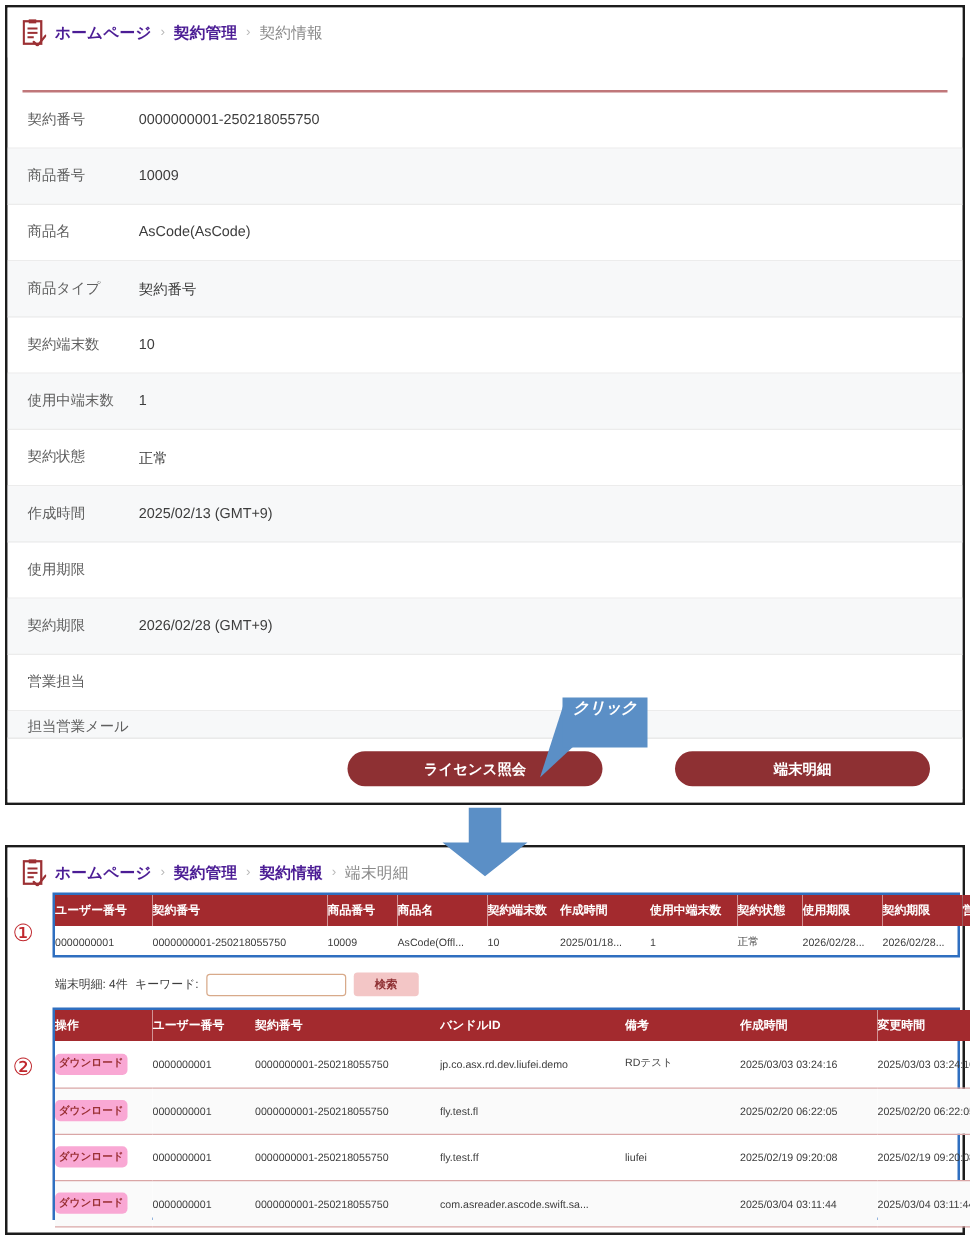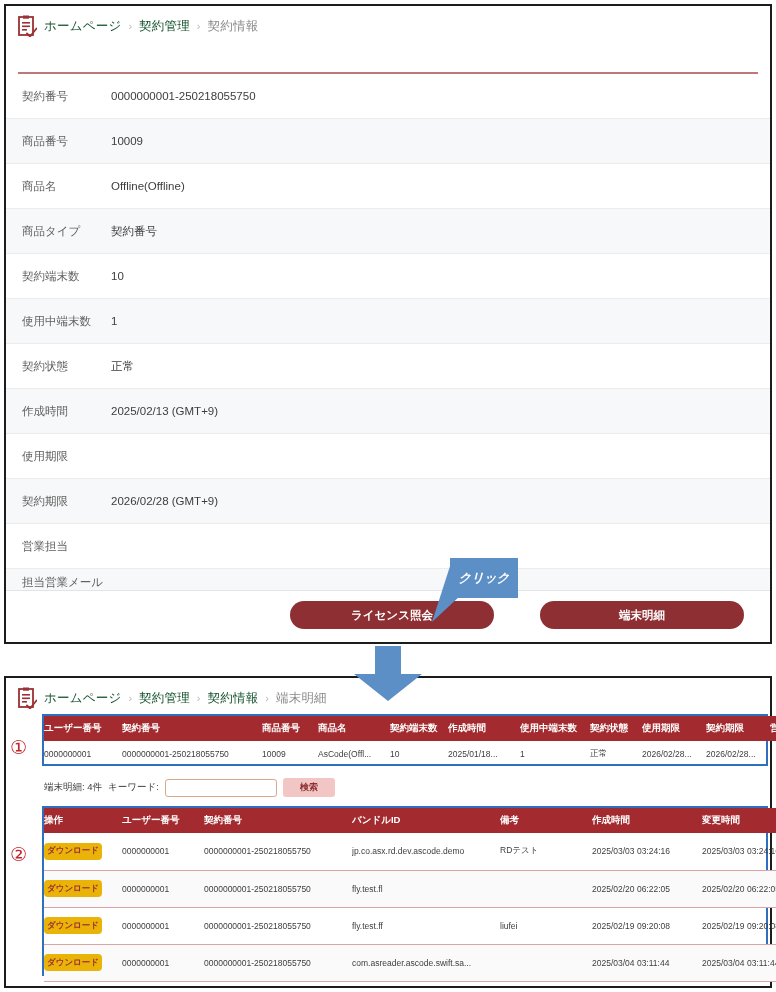--- a/index.html
+++ b/index.html
@@ -20,21 +20,21 @@
     background: #ffffff;
     overflow: hidden;
   }
   .crumbbar {
     height: 40px; display: flex; align-items: center;
     padding-left: 12px; gap: 7px;
     background: #ffffff;
   }
   .doc-icon { width: 19px; height: 22px; flex: 0 0 auto; }
   .crumb {
-    font-size: 12.5px; color: #14532d; font-weight: normal;
+    font-size: 12.5px; color: #4c1d95; font-weight: bold;
     letter-spacing: 0.2px; white-space: nowrap;
   }
   .crumb.last { color: #8a8a8a; font-weight: normal; }
   .crumb-sep { color: #b9b9b9; font-size: 11px; }
 
   .divider-red {
     position: absolute; left: 12px; right: 12px; top: 66px;
     height: 1.5px; background: #c0777a;
   }
 
@@ -64,29 +64,29 @@
   }
   .redbtn {
     position: absolute; top: 10px;
     height: 28px; border-radius: 14px;
     background: #8e3033; color: #ffffff;
     font-size: 11.5px; font-weight: bold;
     display: flex; align-items: center; justify-content: center;
     border: none; cursor: pointer;
     font-family: inherit;
   }
-  .redbtn.b1 { left: 284px; width: 204px; }
+  .redbtn.b1 { left: 272px; width: 204px; }
   .redbtn.b2 { left: 534px; width: 204px; }
 
   
   .callout {
     position: absolute; left: 450px; top: 558px;
     width: 68px; height: 40px;
     background: #5b8fc6;
-    display: flex; align-items: center; justify-content: center;
+    display: flex; align-items: flex-start; justify-content: center;
     z-index: 40;
   }
   .callout span {
     color: #ffffff; font-size: 12.5px; font-weight: bold;
     font-style: italic;
   }
   .callout-tail {
     position: absolute; left: 398px; top: 556px;
     width: 122px; height: 70px; z-index: 39;
     pointer-events: none;
@@ -162,21 +162,21 @@
   .t2wrap { position: absolute; left: 44px; top: 808px; width: 722px; z-index: 22; }
   .t2wrap th { height: 22px; margin-top: 45px; }
   .t2wrap tr.body td {
     height: 37px; vertical-align: middle;
     border-bottom: 1px solid #d9a6a6;
   }
   .t2wrap tr.body.alt { background: #fafafa; }
   .dlbtn {
     display: inline-flex; align-items: center; justify-content: center;
     width: 58px; height: 17px; border-radius: 4px;
-    background: #eab308; color: #9a3034;
+    background: #f9a8d4; color: #9a3034;
     font-size: 8.5px; font-weight: bold; border: none;
     cursor: pointer; font-family: inherit;
   }
 </style>
 </head>
 <body>
 
 <div id="root">
 
   <div class="panel1">
@@ -203,21 +203,21 @@
       <div class="drow">
         <div class="dlabel">契約番号</div>
         <div class="dvalue">0000000001-250218055750</div>
       </div>
       <div class="drow alt">
         <div class="dlabel">商品番号</div>
         <div class="dvalue">10009</div>
       </div>
       <div class="drow">
         <div class="dlabel">商品名</div>
-        <div class="dvalue">Offline(Offline)</div>
+        <div class="dvalue">AsCode(AsCode)</div>
       </div>
       <div class="drow alt">
         <div class="dlabel">商品タイプ</div>
         <div class="dvalue">契約番号</div>
       </div>
       <div class="drow">
         <div class="dlabel">契約端末数</div>
         <div class="dvalue">10</div>
       </div>
       <div class="drow alt">
@@ -368,21 +368,21 @@
         <th>備考</th>
         <th>作成時間</th>
         <th>変更時間</th>
       </tr>
         </thead>
       <tbody>
         <tr class="body">
           <td><button class="dlbtn">ダウンロード</button></td>
           <td>0000000001</td>
           <td>0000000001-250218055750</td>
-          <td>jp.co.asx.rd.dev.ascode.demo</td>
+          <td>jp.co.asx.rd.dev.liufei.demo</td>
           <td>RDテスト</td>
           <td>2025/03/03 03:24:16</td>
           <td>2025/03/03 03:24:16</td>
         </tr>
         <tr class="body alt">
           <td><button class="dlbtn">ダウンロード</button></td>
           <td>0000000001</td>
           <td>0000000001-250218055750</td>
           <td>fly.test.fl</td>
           <td></td>

